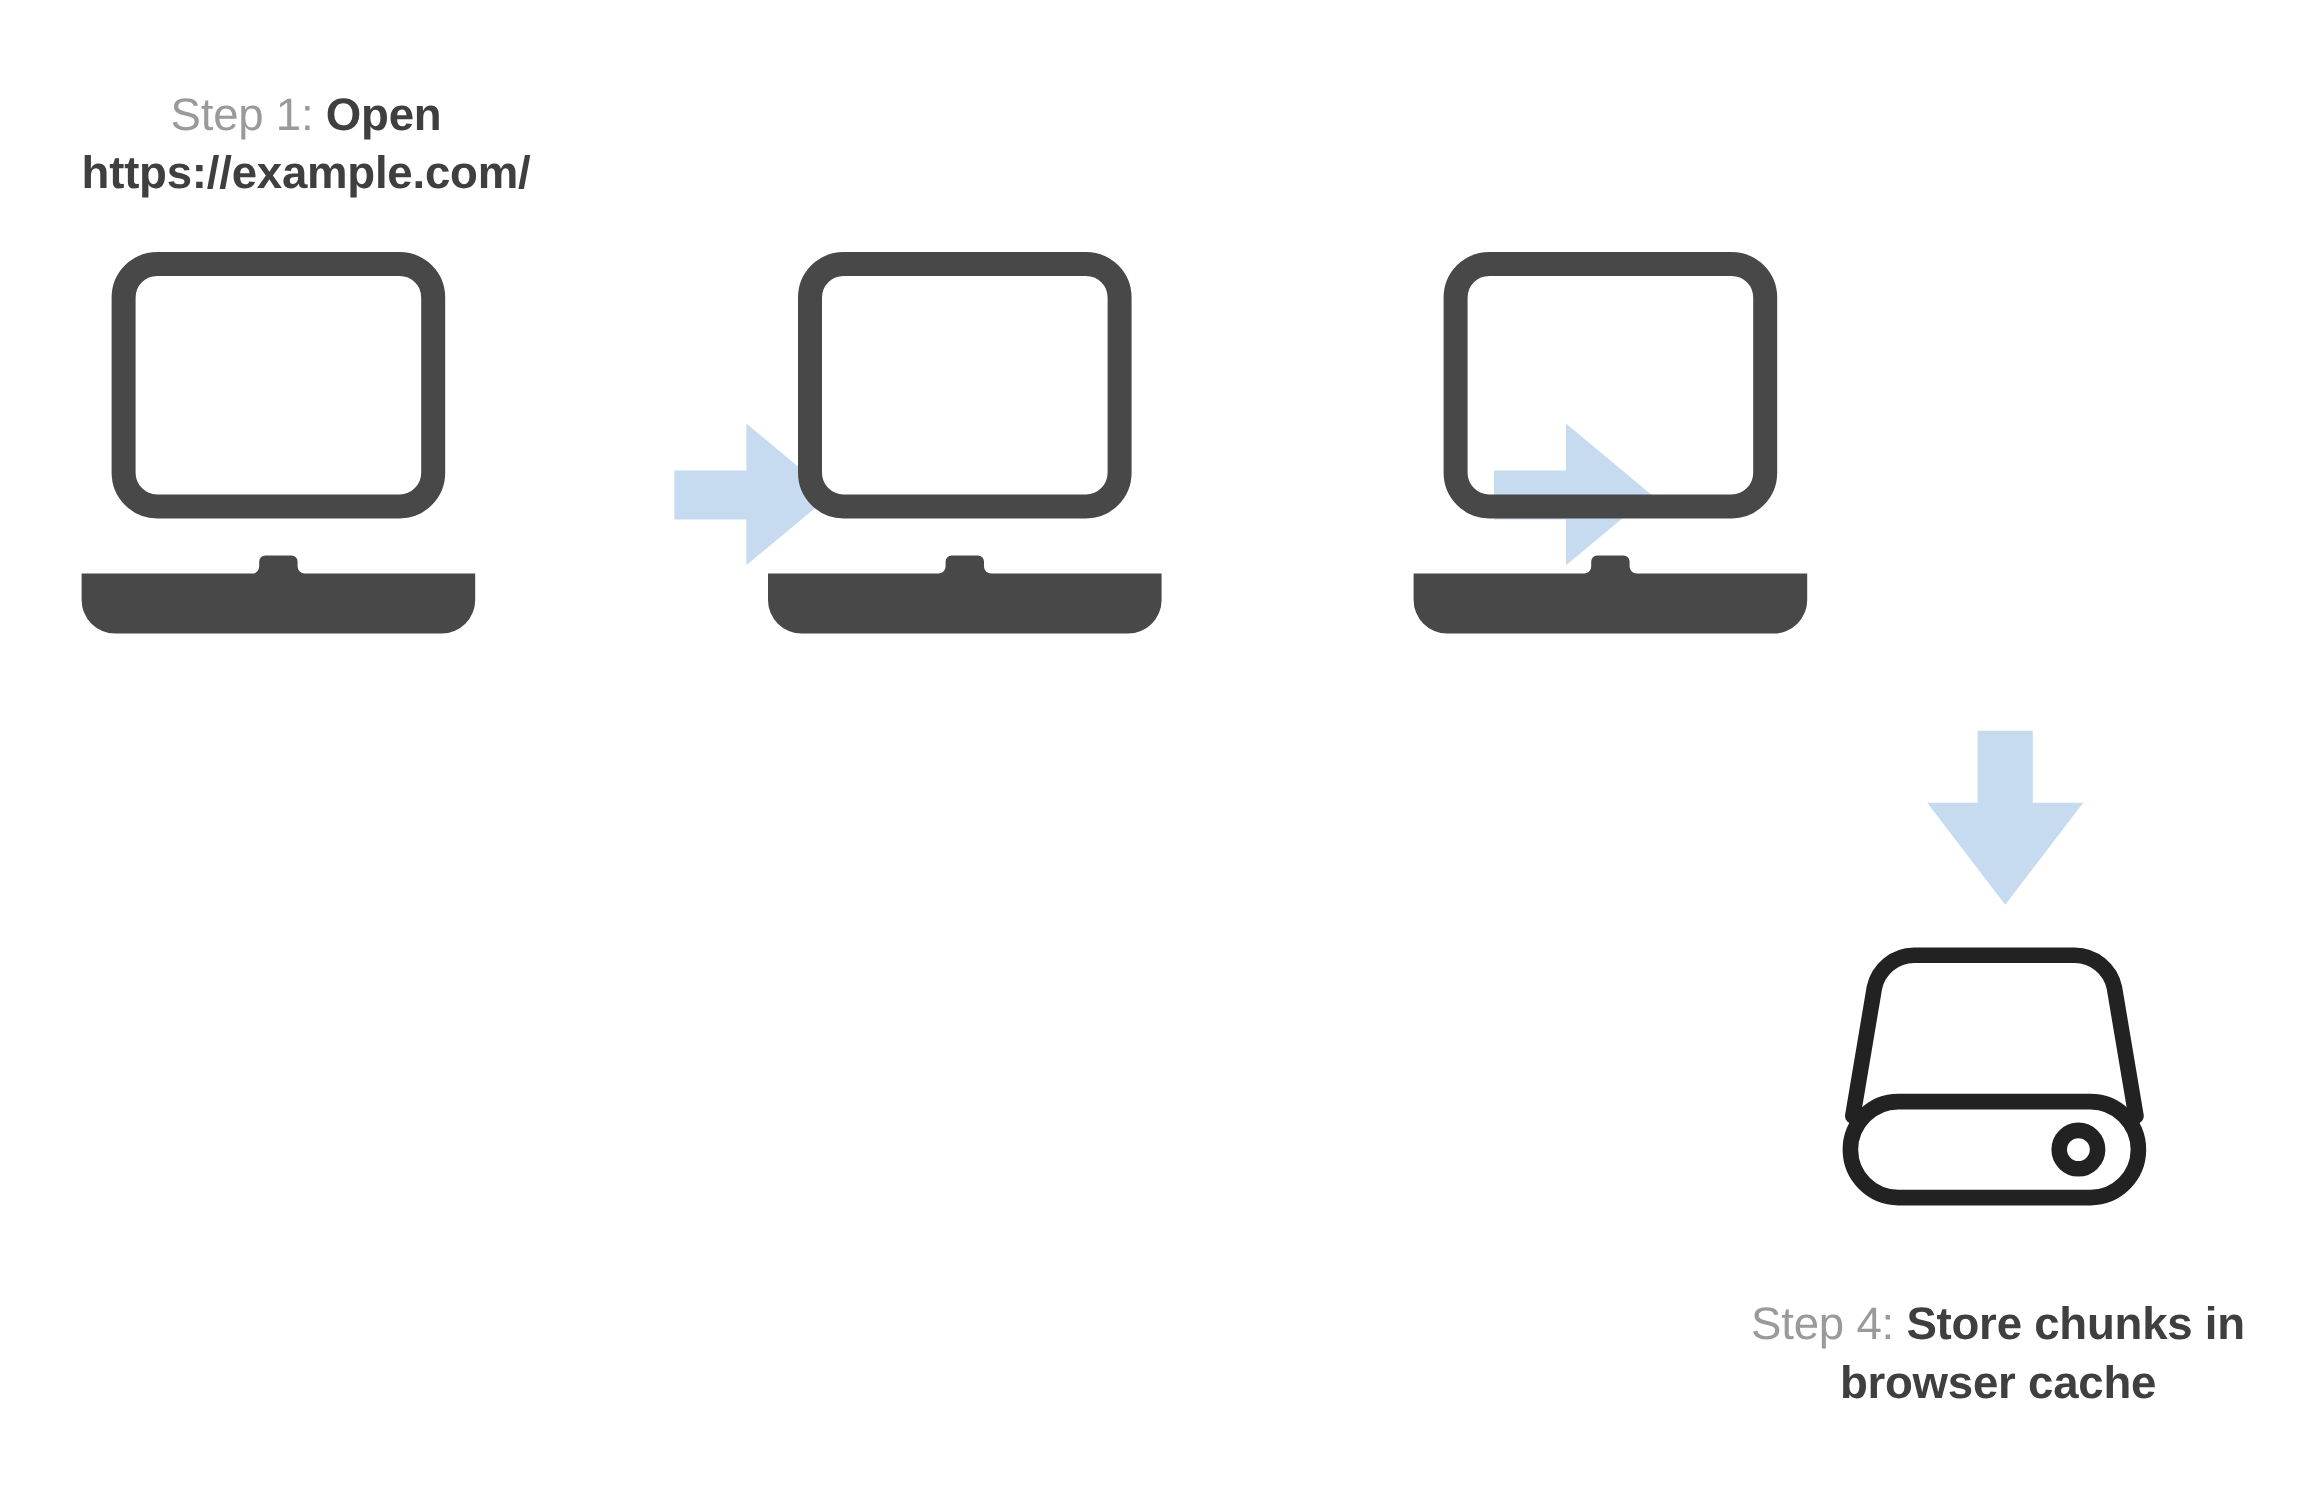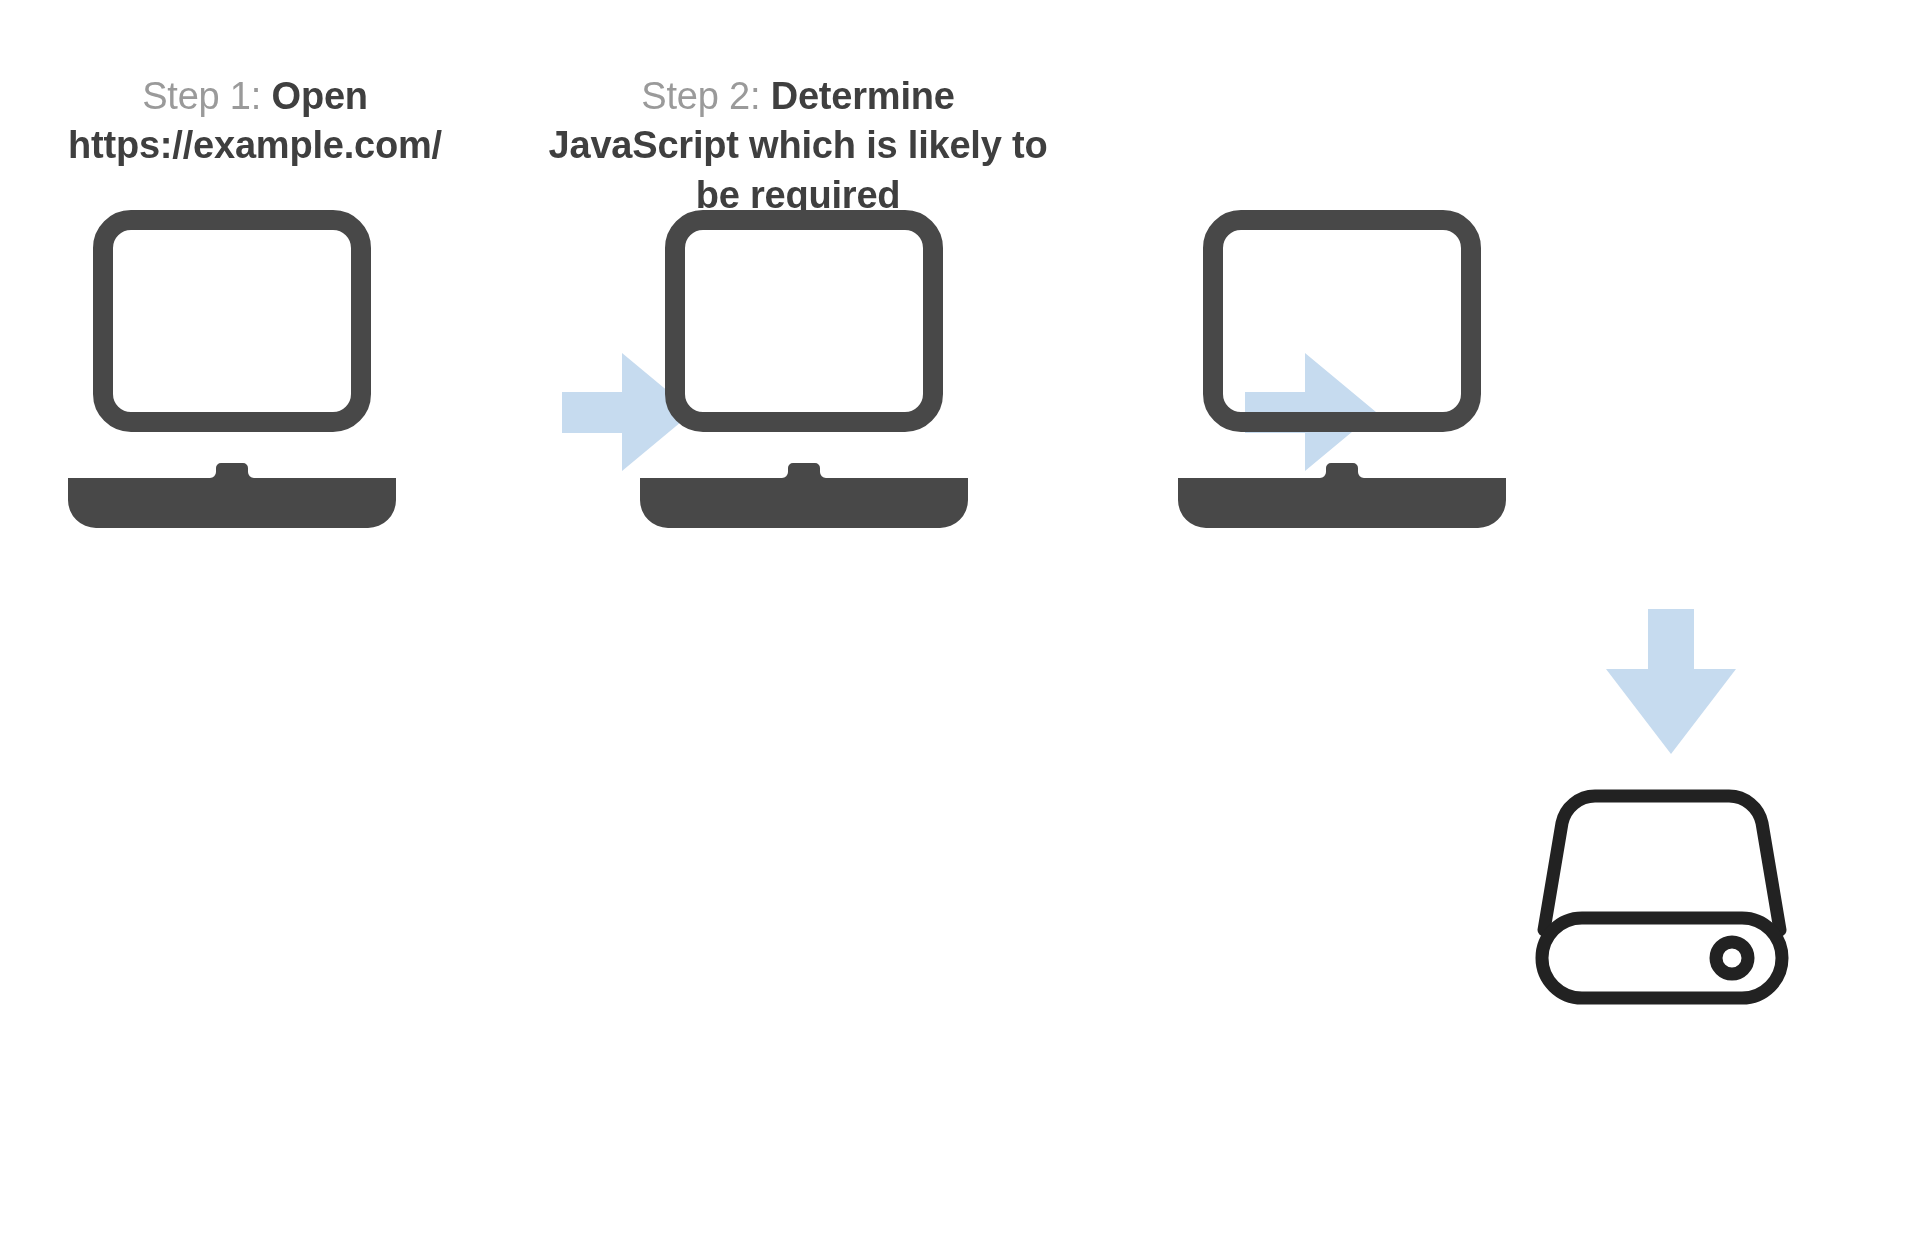--- a/index.html
+++ b/index.html
@@ -76,25 +76,25 @@
 </style>
 </head>
 <body>
 
 <div class="stage">
 
   <div class="caption" id="caption-1">
     <span class="step-label">Step 1: </span><span class="step-text">Open https://example.com/</span>
   </div>
 
-  <div class="caption" id="caption-2">
-    <span class="step-label">Step 2: </span><span class="step-text">Determine JavaScript which is likely to be required</span>
-  </div>
 
 
+  <div class="caption" id="caption-4">
+    <span class="step-label">Step 4: </span><span class="step-text">Store chunks in browser cache</span>
+  </div>
 
   <div class="laptop" id="laptop-1">
     <svg viewBox="0 0 348 370" xmlns="http://www.w3.org/2000/svg" aria-hidden="true">
       <rect x="45" y="22" width="258" height="202" rx="28" ry="28" fill="none" stroke="#484848" stroke-width="20"></rect>
       <path d="M10 280 H152 a6 6 0 0 0 6 -6 v-4 a5 5 0 0 1 5 -5 h22 a5 5 0 0 1 5 5 v4 a6 6 0 0 0 6 6 H338
                v22 a28 28 0 0 1 -28 28 H38 a28 28 0 0 1 -28 -28 Z" fill="#484848"></path>
     </svg>
   </div>
 
   <div class="arrow" id="arrow-1">

